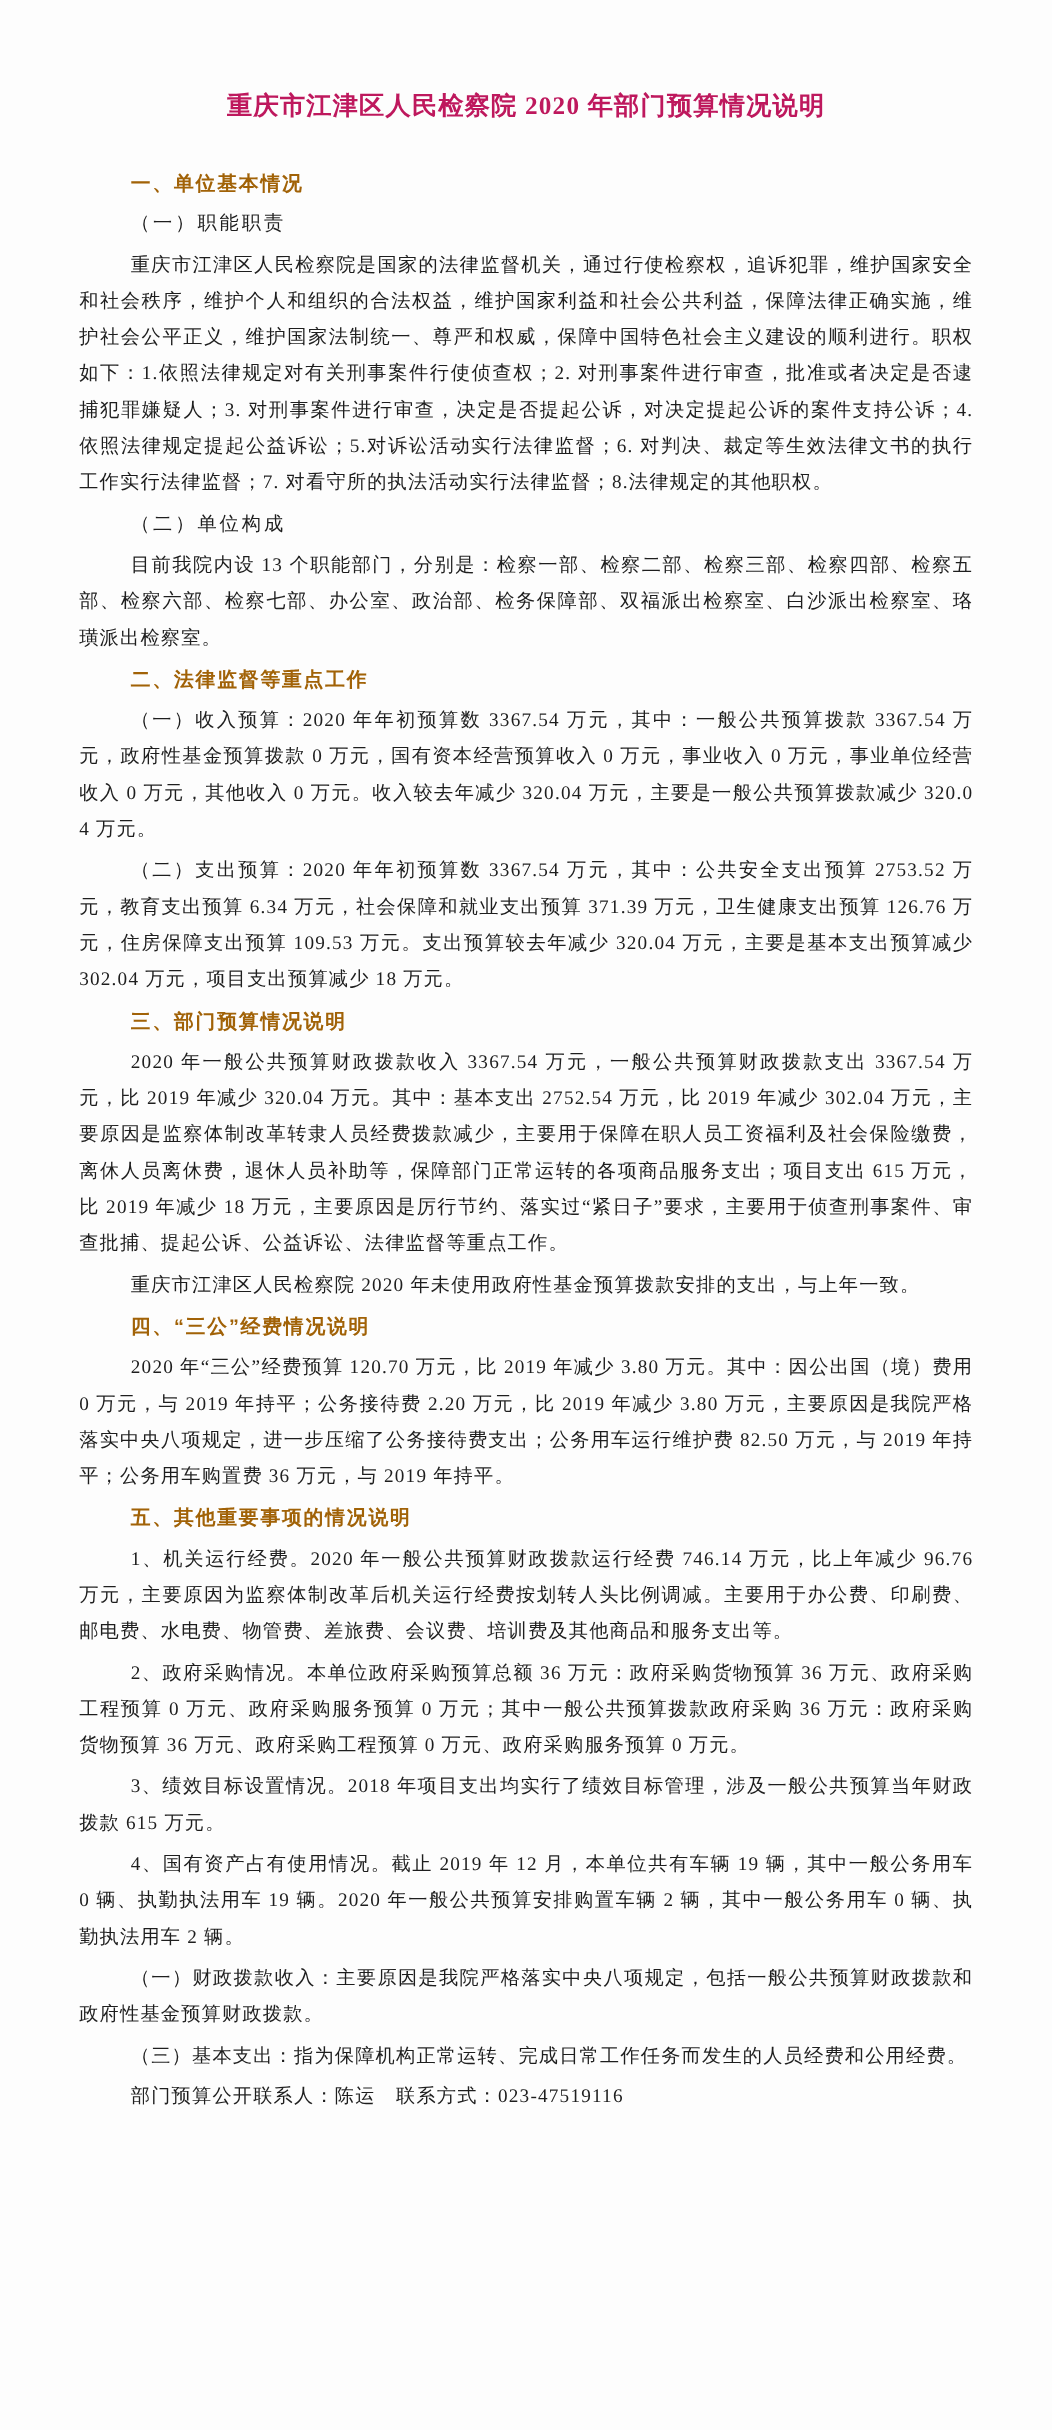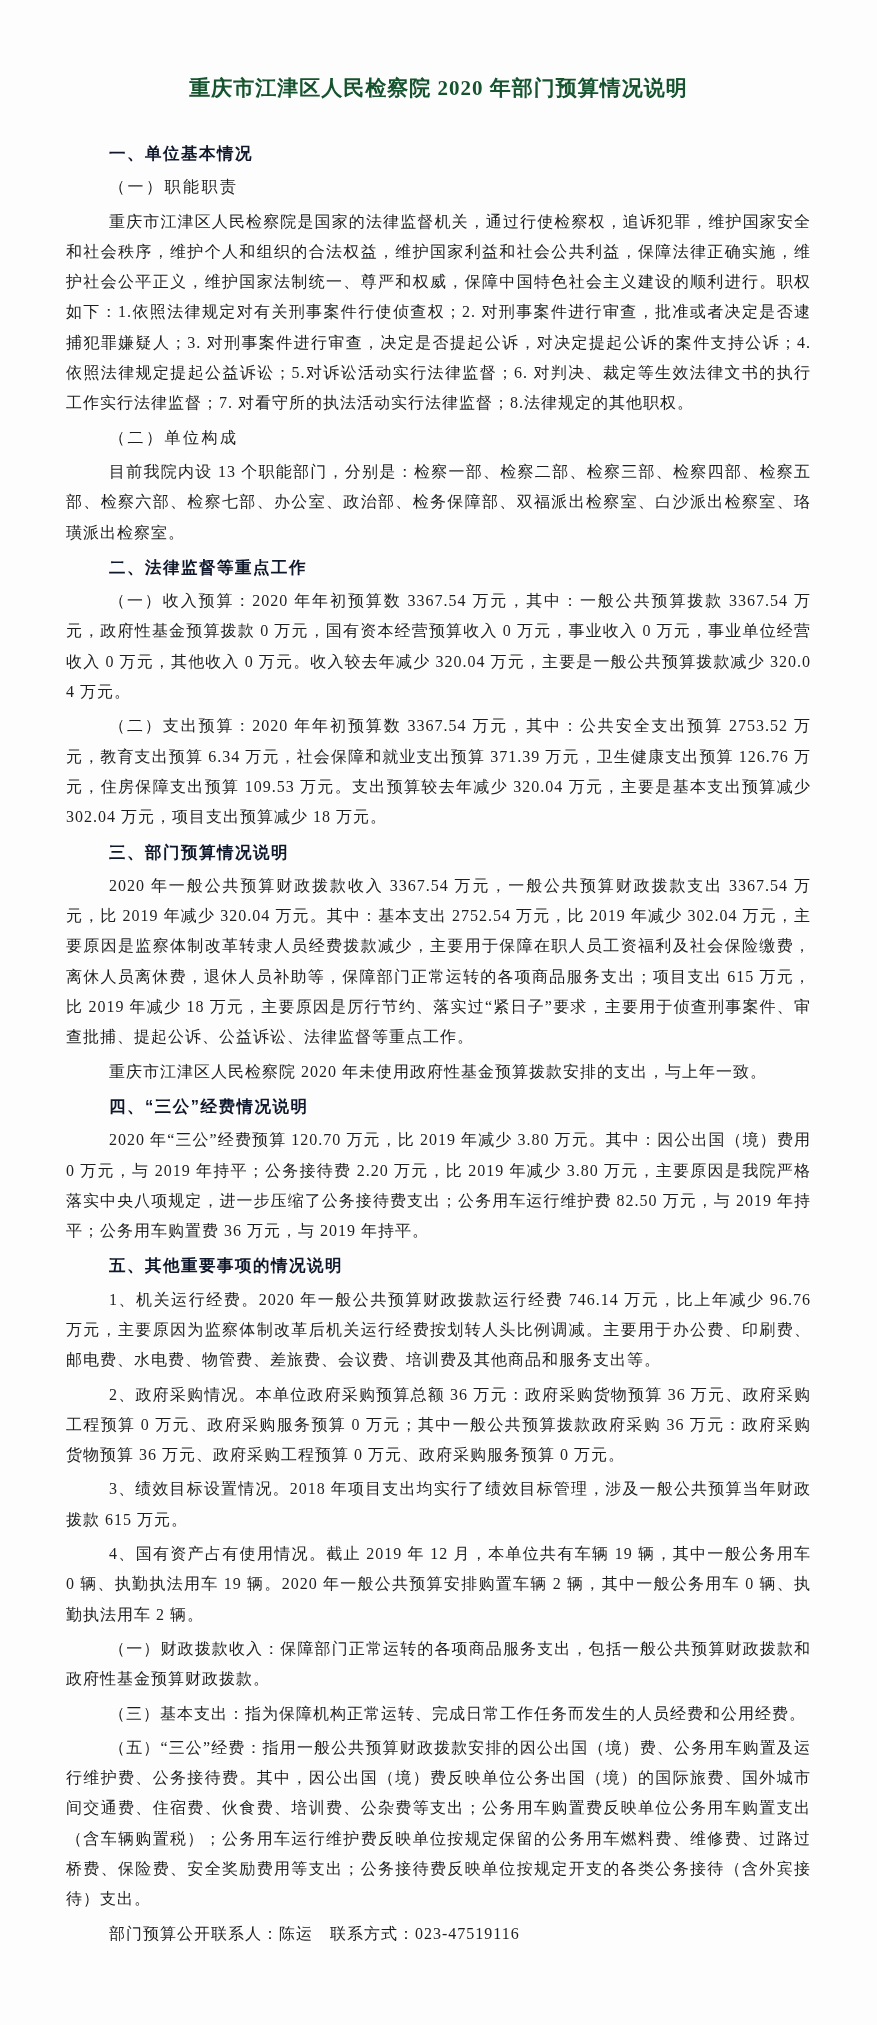--- a/index.html
+++ b/index.html
@@ -18,36 +18,36 @@
     font-family: "Liberation Serif", "DejaVu Serif", serif;
     font-size: 16px;
   }
   .title {
     margin: 0 0 34px 0;
     font-size: 21px;
     line-height: 32px;
     font-weight: 700;
     text-align: center;
     letter-spacing: 1px;
-    color: #14532d;
+    color: #be185d;
   }
   .blk {
     margin: 4px 0 0 0;
     line-height: 30.3px;
     text-align: justify;
     text-indent: 43px;
     letter-spacing: 1px;
     word-break: break-all;
   }
   .blk.h {
     font-family: "Liberation Sans", "DejaVu Sans", sans-serif;
     font-weight: 700;
     font-size: 16.5px;
     letter-spacing: 1.5px;
-    color: #0f172a;
+    color: #a16207;
     text-align: left;
   }
   .blk.sub {
     letter-spacing: 2.5px;
   }
   .blk.contact {
     text-align: left;
   }
 </style>
 </head>
@@ -67,18 +67,17 @@
       <h2 class="blk h">三、部门预算情况说明</h2>
       <p class="blk p">2020 年一般公共预算财政拨款收入 3367.54 万元，一般公共预算财政拨款支出 3367.54 万元，比 2019 年减少 320.04 万元。其中：基本支出 2752.54 万元，比 2019 年减少 302.04 万元，主要原因是监察体制改革转隶人员经费拨款减少，主要用于保障在职人员工资福利及社会保险缴费，离休人员离休费，退休人员补助等，保障部门正常运转的各项商品服务支出；项目支出 615 万元，比 2019 年减少 18 万元，主要原因是厉行节约、落实过“紧日子”要求，主要用于侦查刑事案件、审查批捕、提起公诉、公益诉讼、法律监督等重点工作。</p>
       <p class="blk p">重庆市江津区人民检察院 2020 年未使用政府性基金预算拨款安排的支出，与上年一致。</p>
       <h2 class="blk h">四、“三公”经费情况说明</h2>
       <p class="blk p">2020 年“三公”经费预算 120.70 万元，比 2019 年减少 3.80 万元。其中：因公出国（境）费用 0 万元，与 2019 年持平；公务接待费 2.20 万元，比 2019 年减少 3.80 万元，主要原因是我院严格落实中央八项规定，进一步压缩了公务接待费支出；公务用车运行维护费 82.50 万元，与 2019 年持平；公务用车购置费 36 万元，与 2019 年持平。</p>
       <h2 class="blk h">五、其他重要事项的情况说明</h2>
       <p class="blk p">1、机关运行经费。2020 年一般公共预算财政拨款运行经费 746.14 万元，比上年减少 96.76 万元，主要原因为监察体制改革后机关运行经费按划转人头比例调减。主要用于办公费、印刷费、邮电费、水电费、物管费、差旅费、会议费、培训费及其他商品和服务支出等。</p>
       <p class="blk p">2、政府采购情况。本单位政府采购预算总额 36 万元：政府采购货物预算 36 万元、政府采购工程预算 0 万元、政府采购服务预算 0 万元；其中一般公共预算拨款政府采购 36 万元：政府采购货物预算 36 万元、政府采购工程预算 0 万元、政府采购服务预算 0 万元。</p>
       <p class="blk p">3、绩效目标设置情况。2018 年项目支出均实行了绩效目标管理，涉及一般公共预算当年财政拨款 615 万元。</p>
       <p class="blk p">4、国有资产占有使用情况。截止 2019 年 12 月，本单位共有车辆 19 辆，其中一般公务用车 0 辆、执勤执法用车 19 辆。2020 年一般公共预算安排购置车辆 2 辆，其中一般公务用车 0 辆、执勤执法用车 2 辆。</p>
-      <p class="blk p">（一）财政拨款收入：保障部门正常运转的各项商品服务支出，包括一般公共预算财政拨款和政府性基金预算财政拨款。</p>
+      <p class="blk p">（一）财政拨款收入：主要原因是我院严格落实中央八项规定，包括一般公共预算财政拨款和政府性基金预算财政拨款。</p>
       <p class="blk p">（三）基本支出：指为保障机构正常运转、完成日常工作任务而发生的人员经费和公用经费。</p>
-      <p class="blk p">（五）“三公”经费：指用一般公共预算财政拨款安排的因公出国（境）费、公务用车购置及运行维护费、公务接待费。其中，因公出国（境）费反映单位公务出国（境）的国际旅费、国外城市间交通费、住宿费、伙食费、培训费、公杂费等支出；公务用车购置费反映单位公务用车购置支出（含车辆购置税）；公务用车运行维护费反映单位按规定保留的公务用车燃料费、维修费、过路过桥费、保险费、安全奖励费用等支出；公务接待费反映单位按规定开支的各类公务接待（含外宾接待）支出。</p>
       <p class="blk contact">部门预算公开联系人：陈运　联系方式：023-47519116</p>
     </main>
 </div>
 
 </body></html>

